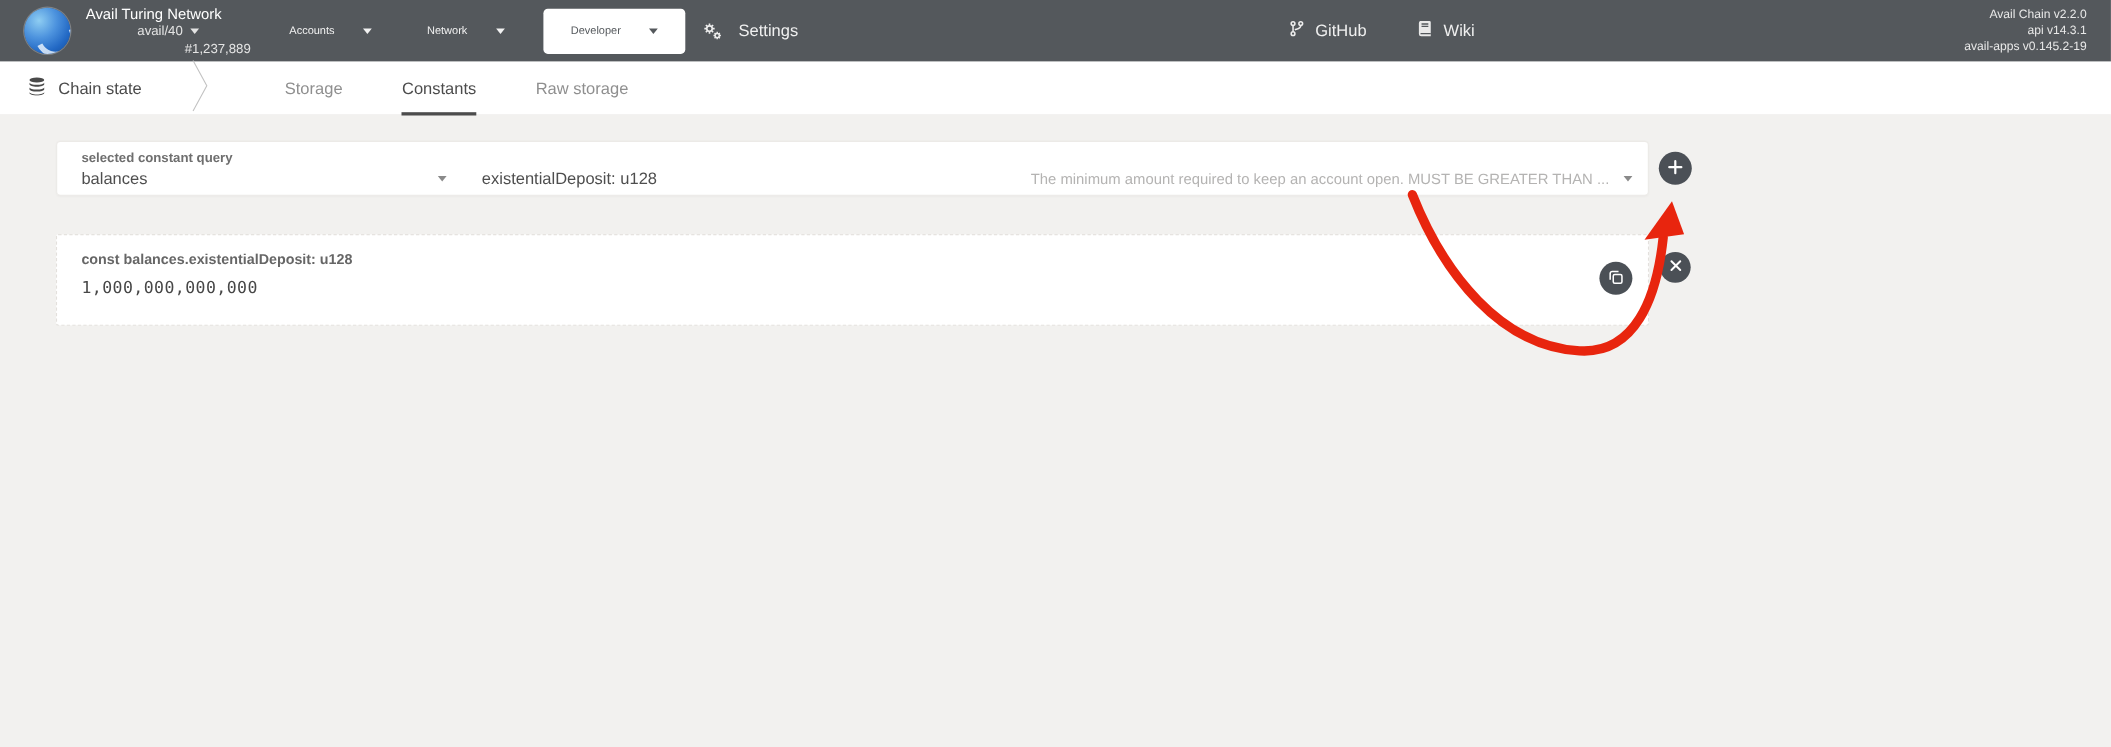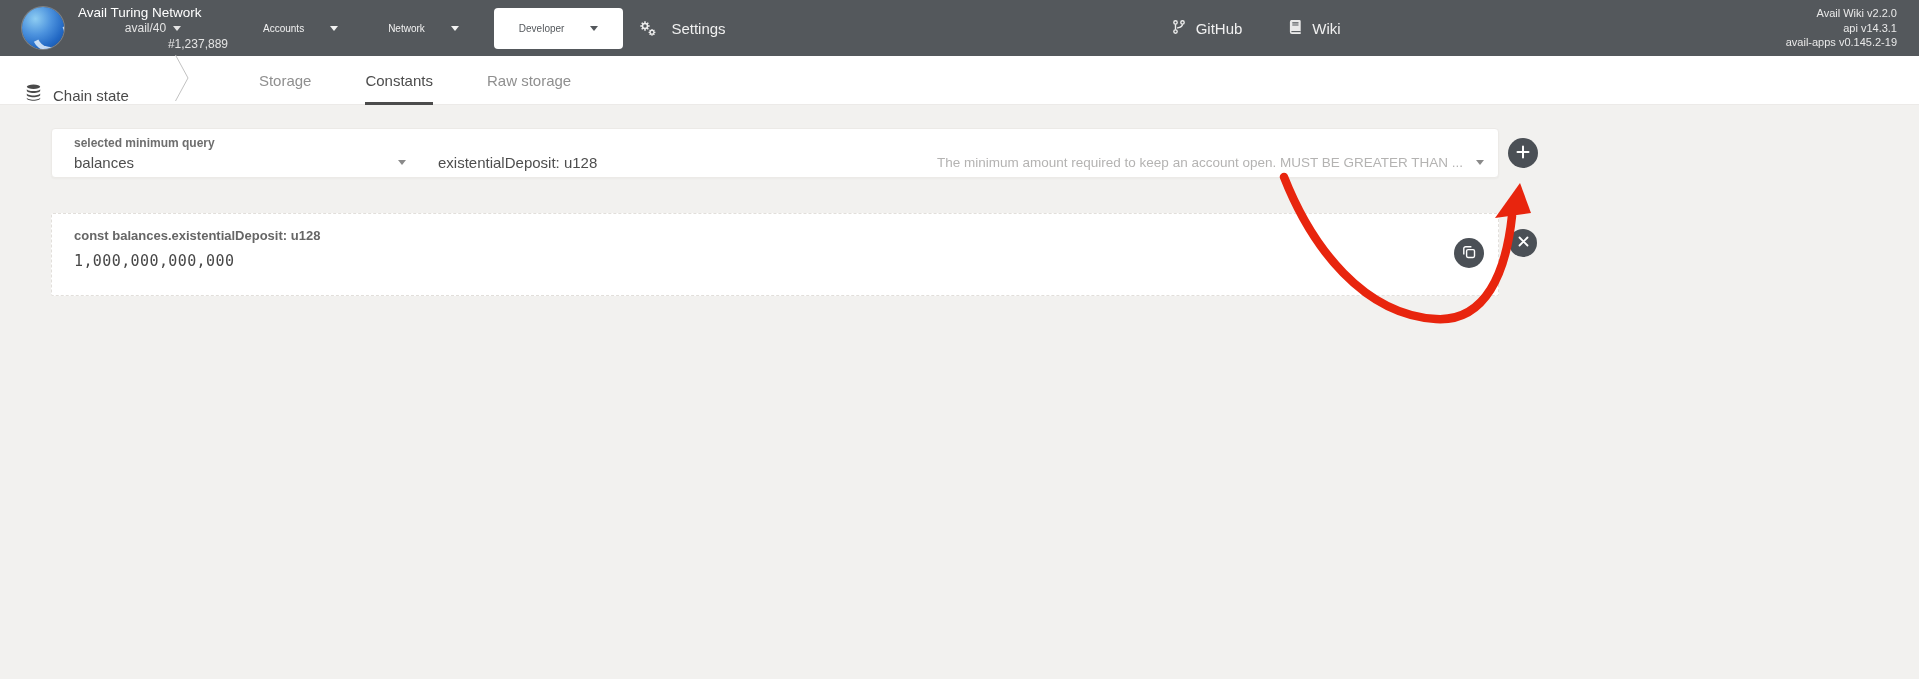--- a/index.html
+++ b/index.html
@@ -28,21 +28,21 @@
   .settings { display:flex; align-items:center; gap:14px; font-size:15px; margin-left:6px; cursor:pointer; }
   .gear-wrap { position:relative; width:18px; height:17px; }
 
   .links { margin-left:auto; display:flex; gap:46px; }
   .hlink { display:flex; align-items:center; gap:9px; font-size:15px; cursor:pointer; }
 
   .versions { margin-left:auto; text-align:right; font-size:11px; line-height:1.32; color:#e9e9e9; }
 
   
   .tabbar { height:49px; background:#ffffff; display:flex; align-items:stretch; padding-left:25px; border-bottom:1px solid #eceae8; }
-  .section { display:flex; align-items:flex-end; gap:11px; font-size:15px; color:#4a4a4a; padding-right:45px; cursor:pointer; }
+  .section { display:flex; align-items:center; gap:11px; font-size:15px; color:#4a4a4a; padding-right:45px; cursor:pointer; }
   .tab-divider { align-self:center; }
   .tabs { display:flex; margin-left:42px; }
   .tab { display:flex; align-items:center; padding:0 27px; font-size:15px; color:#8f8f8f; position:relative; cursor:pointer; }
   .tab.active { color:#4c4c4c; }
   .tab.active::after { content:''; position:absolute; left:27px; right:27px; bottom:-1px; height:3px; background:#4c4c4c; }
 
   
   .content { position:relative; padding-top:23px; }
   .query-row { margin-left:51px; width:1487px; display:flex; align-items:center; }
   .query-card { flex:1; background:#fff; border:1px solid #eceae7; border-radius:4px; height:50px;
@@ -131,21 +131,21 @@
           <path d="M3.2 1h8.3a1.2 1.2 0 0 1 1.2 1.2V15H4a2.1 2.1 0 0 1-2.1-2.1V2.9A1.9 1.9 0 0 1 3.2 1z" fill="#e9e9e9"></path>
           <path d="M4.3 3.8h6.2 M4.3 6h6.2" stroke="#54585c" stroke-width="1.2"></path>
           <path d="M3.4 12.6h9.3" stroke="#54585c" stroke-width="1.1"></path>
         </svg>
       </span>
       <span>Wiki</span>
     </div>
   </div>
 
   <div class="versions">
-    <div>Avail Wiki v2.2.0</div>
+    <div>Avail Chain v2.2.0</div>
     <div>api v14.3.1</div>
     <div>avail-apps v0.145.2-19</div>
   </div>
 </div>
 
 <div class="tabbar">
   <div class="section">
     <span>
       <svg width="17" height="17" viewBox="0 0 16 16" fill="#4a4a4a">
         <ellipse cx="8" cy="2.6" rx="6.3" ry="2.1"></ellipse>
@@ -171,21 +171,21 @@
     <div class="tab">
       <span>Raw storage</span>
     </div>
   </div>
 </div>
 
 <div class="content">
 
   <div class="query-row">
     <div class="query-card">
-      <div class="query-label">selected minimum query</div>
+      <div class="query-label">selected constant query</div>
       <div class="query-selects">
         <div class="section-select">
           <span>balances</span>
           <span class="grow"></span>
           <span class="sel-caret">
               <span class="caret"></span>
             </span>
         </div>
         <div class="method-select">
           <span>existentialDeposit: u128</span>

